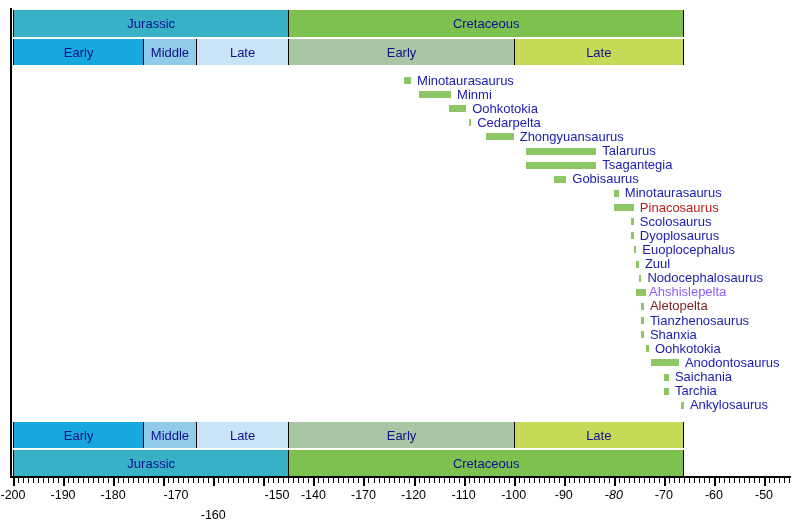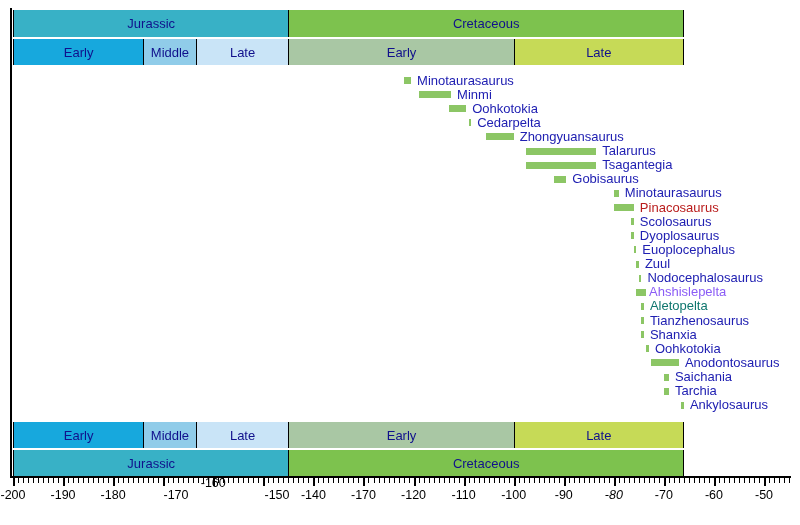--- a/index.html
+++ b/index.html
@@ -88,21 +88,21 @@
       <div class="taxon-label" style="left: 639.868px; top: 162.82px; color: rgb(32, 32, 178);">Dyoplosaurus</div>
       <div class="taxon-bar" style="left: 633.868px; width: 2.5035px; top: 181.44px; background: rgb(140, 198, 101);"></div>
       <div class="taxon-label" style="left: 642.371px; top: 176.94px; color: rgb(32, 32, 178);">Euoplocephalus</div>
       <div class="taxon-bar" style="left: 636.371px; width: 2.5035px; top: 195.56px; background: rgb(140, 198, 101);"></div>
       <div class="taxon-label" style="left: 644.875px; top: 191.06px; color: rgb(32, 32, 178);">Zuul</div>
       <div class="taxon-bar" style="left: 638.875px; width: 2.5035px; top: 209.68px; background: rgb(140, 198, 101);"></div>
       <div class="taxon-label" style="left: 647.378px; top: 205.18px; color: rgb(32, 32, 178);">Nodocephalosaurus</div>
       <div class="taxon-bar" style="left: 636.371px; width: 10.014px; top: 223.8px; background: rgb(140, 198, 101);"></div>
       <div class="taxon-label" style="left: 649px; top: 219.3px; color: #8b5cf6;">Ahshislepelta</div>
       <div class="taxon-bar" style="left: 641.378px; width: 2.5035px; top: 237.92px; background: rgb(140, 198, 101);"></div>
-      <div class="taxon-label" style="left: 649.882px; top: 233.42px; color: #0f766e;">Aletopelta</div>
+      <div class="taxon-label" style="left: 649.882px; top: 233.42px; color: #7f1d1d;">Aletopelta</div>
       <div class="taxon-bar" style="left: 641.378px; width: 2.5035px; top: 252.04px; background: rgb(140, 198, 101);"></div>
       <div class="taxon-label" style="left: 649.882px; top: 247.54px; color: rgb(32, 32, 178);">Tianzhenosaurus</div>
       <div class="taxon-bar" style="left: 641.378px; width: 2.5035px; top: 266.16px; background: rgb(140, 198, 101);"></div>
       <div class="taxon-label" style="left: 649.882px; top: 261.66px; color: rgb(32, 32, 178);">Shanxia</div>
       <div class="taxon-bar" style="left: 646.385px; width: 2.5035px; top: 280.28px; background: rgb(140, 198, 101);"></div>
       <div class="taxon-label" style="left: 654.889px; top: 275.78px; color: rgb(32, 32, 178);">Oohkotokia</div>
       <div class="taxon-bar" style="left: 651.392px; width: 27.5385px; top: 294.4px; background: rgb(140, 198, 101);"></div>
       <div class="taxon-label" style="left: 684.931px; top: 289.9px; color: rgb(32, 32, 178);">Anodontosaurus</div>
       <div class="taxon-bar" style="left: 663.91px; width: 5.007px; top: 308.52px; background: rgb(140, 198, 101);"></div>
       <div class="taxon-label" style="left: 674.917px; top: 304.02px; color: rgb(32, 32, 178);">Saichania</div>
@@ -295,21 +295,21 @@
       <div class="tick" style="left: 774.064px; top: 478px; height: 5px;"></div>
       <div class="tick" style="left: 779.071px; top: 478px; height: 5px;"></div>
       <div class="tick" style="left: 784.078px; top: 478px; height: 5px;"></div>
       <div class="tick" style="left: 789.085px; top: 478px; height: 5px;"></div>
     </div>
   <div id="tick-labels">
       <div class="tick-label" style="left: 13px; top: 488px;">-200</div>
       <div class="tick-label" style="left: 63.07px; top: 488px;">-190</div>
       <div class="tick-label" style="left: 113.14px; top: 488px;">-180</div>
       <div class="tick-label" style="left: 176px; top: 488px;">-170</div>
-      <div class="tick-label" style="left: 213.28px; top: 476px;">-160</div>
+      <div class="tick-label" style="left: 213.28px; top: 508px;">-160</div>
       <div class="tick-label" style="left: 277px; top: 488px;">-150</div>
       <div class="tick-label" style="left: 313.42px; top: 488px;">-140</div>
       <div class="tick-label" style="left: 363.49px; top: 488px;">-170</div>
       <div class="tick-label" style="left: 413.56px; top: 488px;">-120</div>
       <div class="tick-label" style="left: 463.63px; top: 488px;">-110</div>
       <div class="tick-label" style="left: 513.7px; top: 488px;">-100</div>
       <div class="tick-label" style="left: 563.77px; top: 488px;">-90</div>
       <div class="tick-label" style="left: 613.84px; top: 488px; font-style: italic;">-80</div>
       <div class="tick-label" style="left: 663.91px; top: 488px;">-70</div>
       <div class="tick-label" style="left: 713.98px; top: 488px;">-60</div>

